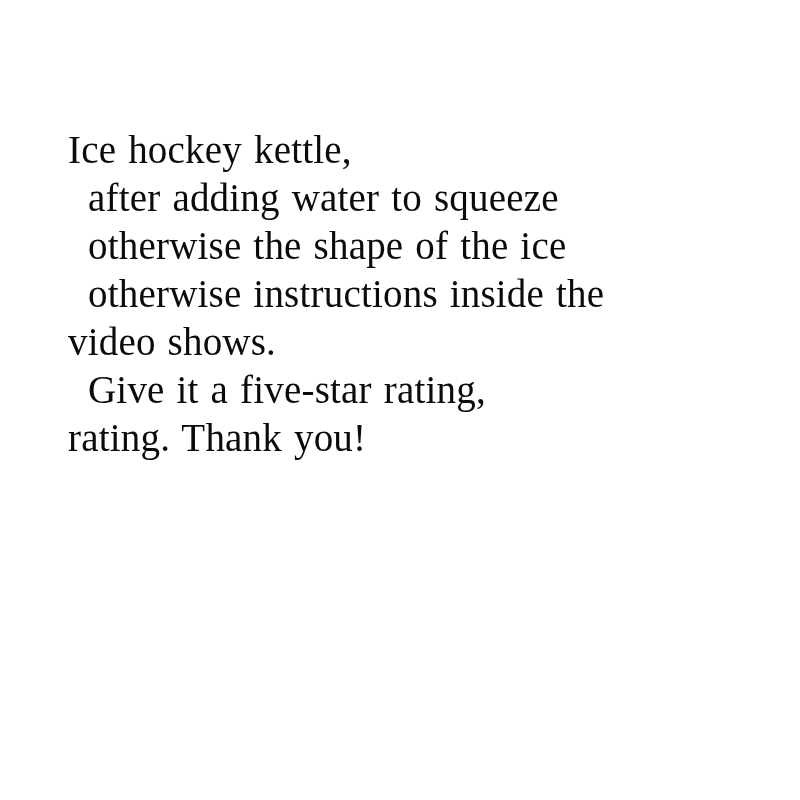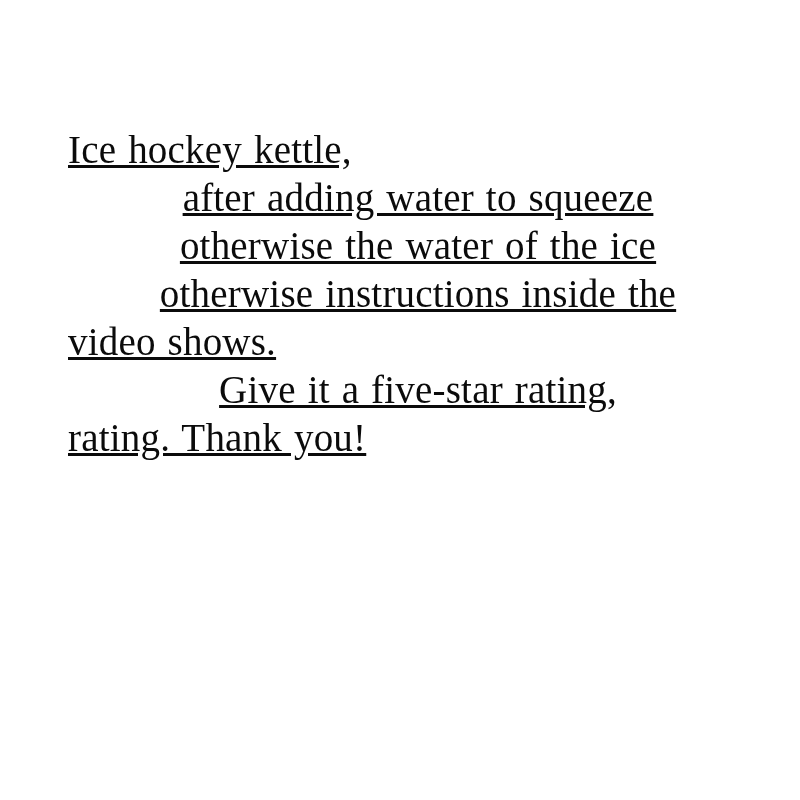--- a/index.html
+++ b/index.html
@@ -27,33 +27,31 @@
     color: #0b0b0b;
     font-family: "Liberation Serif", serif;
     font-size: 39px;
     line-height: 48px;
     letter-spacing: 0.2px;
     word-spacing: 2px;
   }
   .line {
     white-space: pre;
     display: block;
-    text-decoration: underline;
   }
   .indent {
     padding-left: 20px;
-    text-align: center;
   }
 </style>
 </head>
 <body>
 
 <div class="page">
   <div class="text-block">
     <span class="line">Ice hockey kettle,</span>
     <span class="line indent">after adding water to squeeze</span>
-    <span class="line indent">otherwise the water of the ice</span>
+    <span class="line indent">otherwise the shape of the ice</span>
     <span class="line indent">otherwise instructions inside the</span>
     <span class="line">video shows.</span>
     <span class="line indent">Give it a five-star rating,</span>
     <span class="line">rating. Thank you!</span>
   </div>
 </div>
 
 </body></html>

